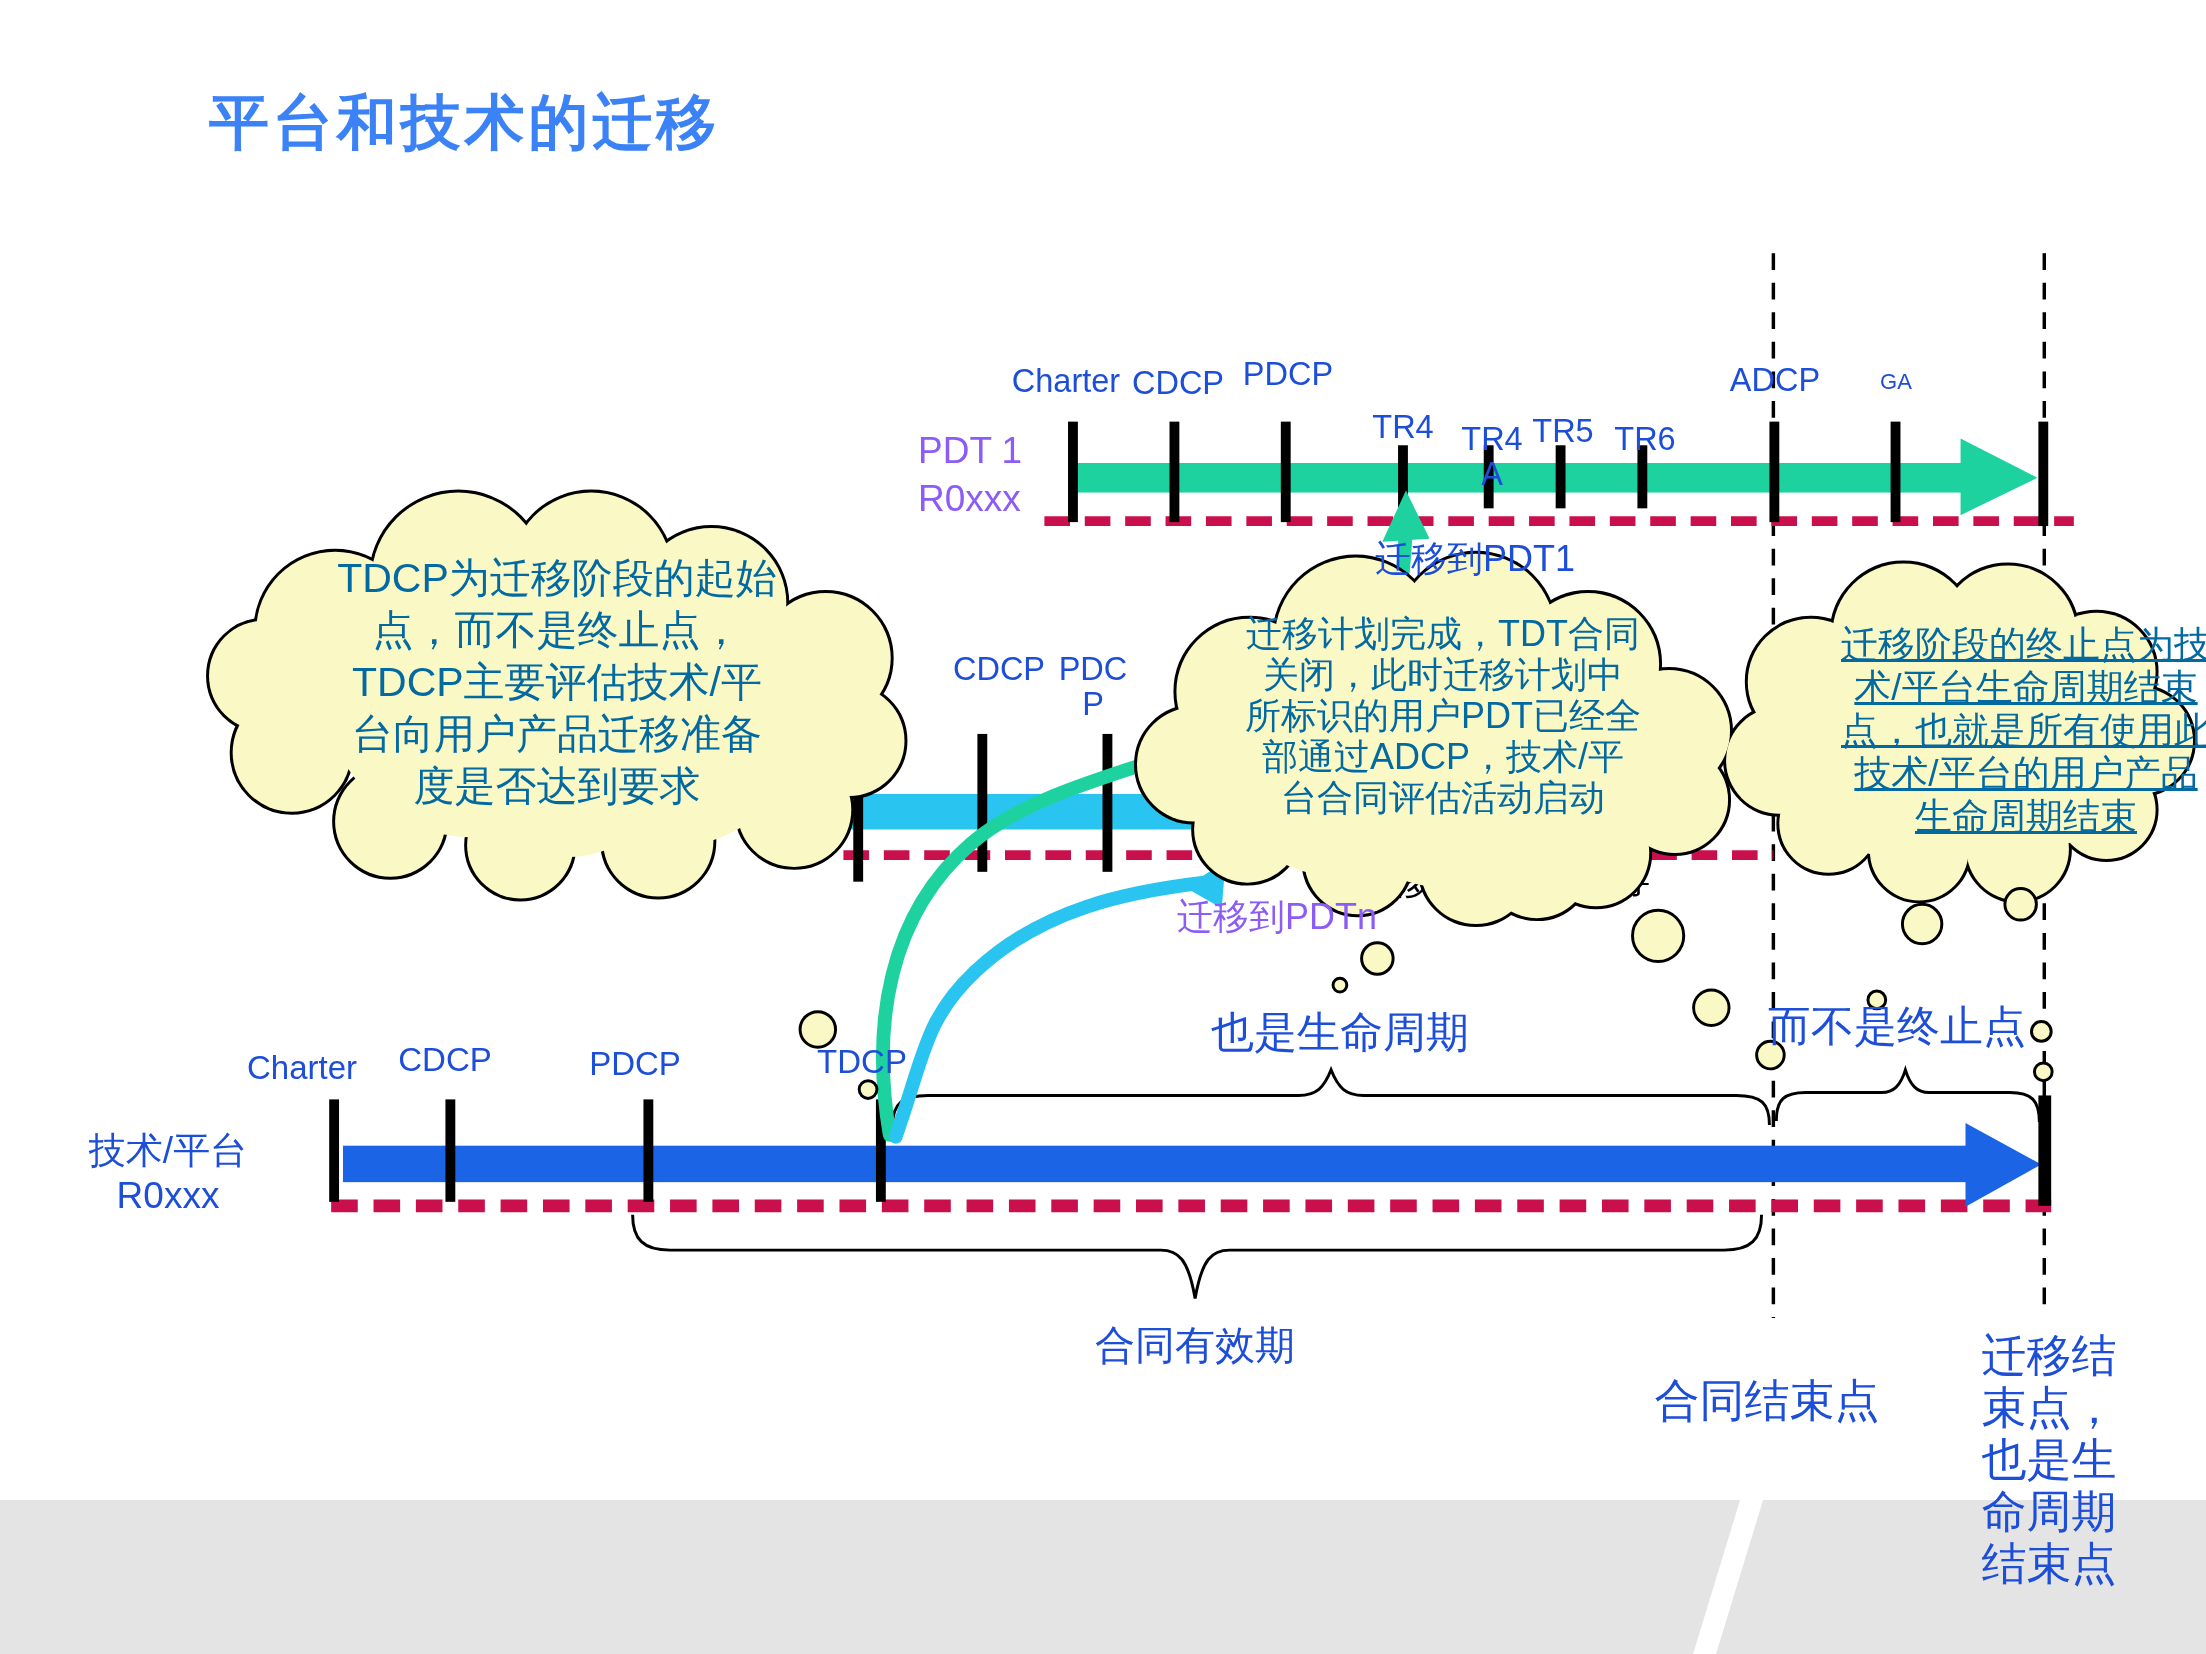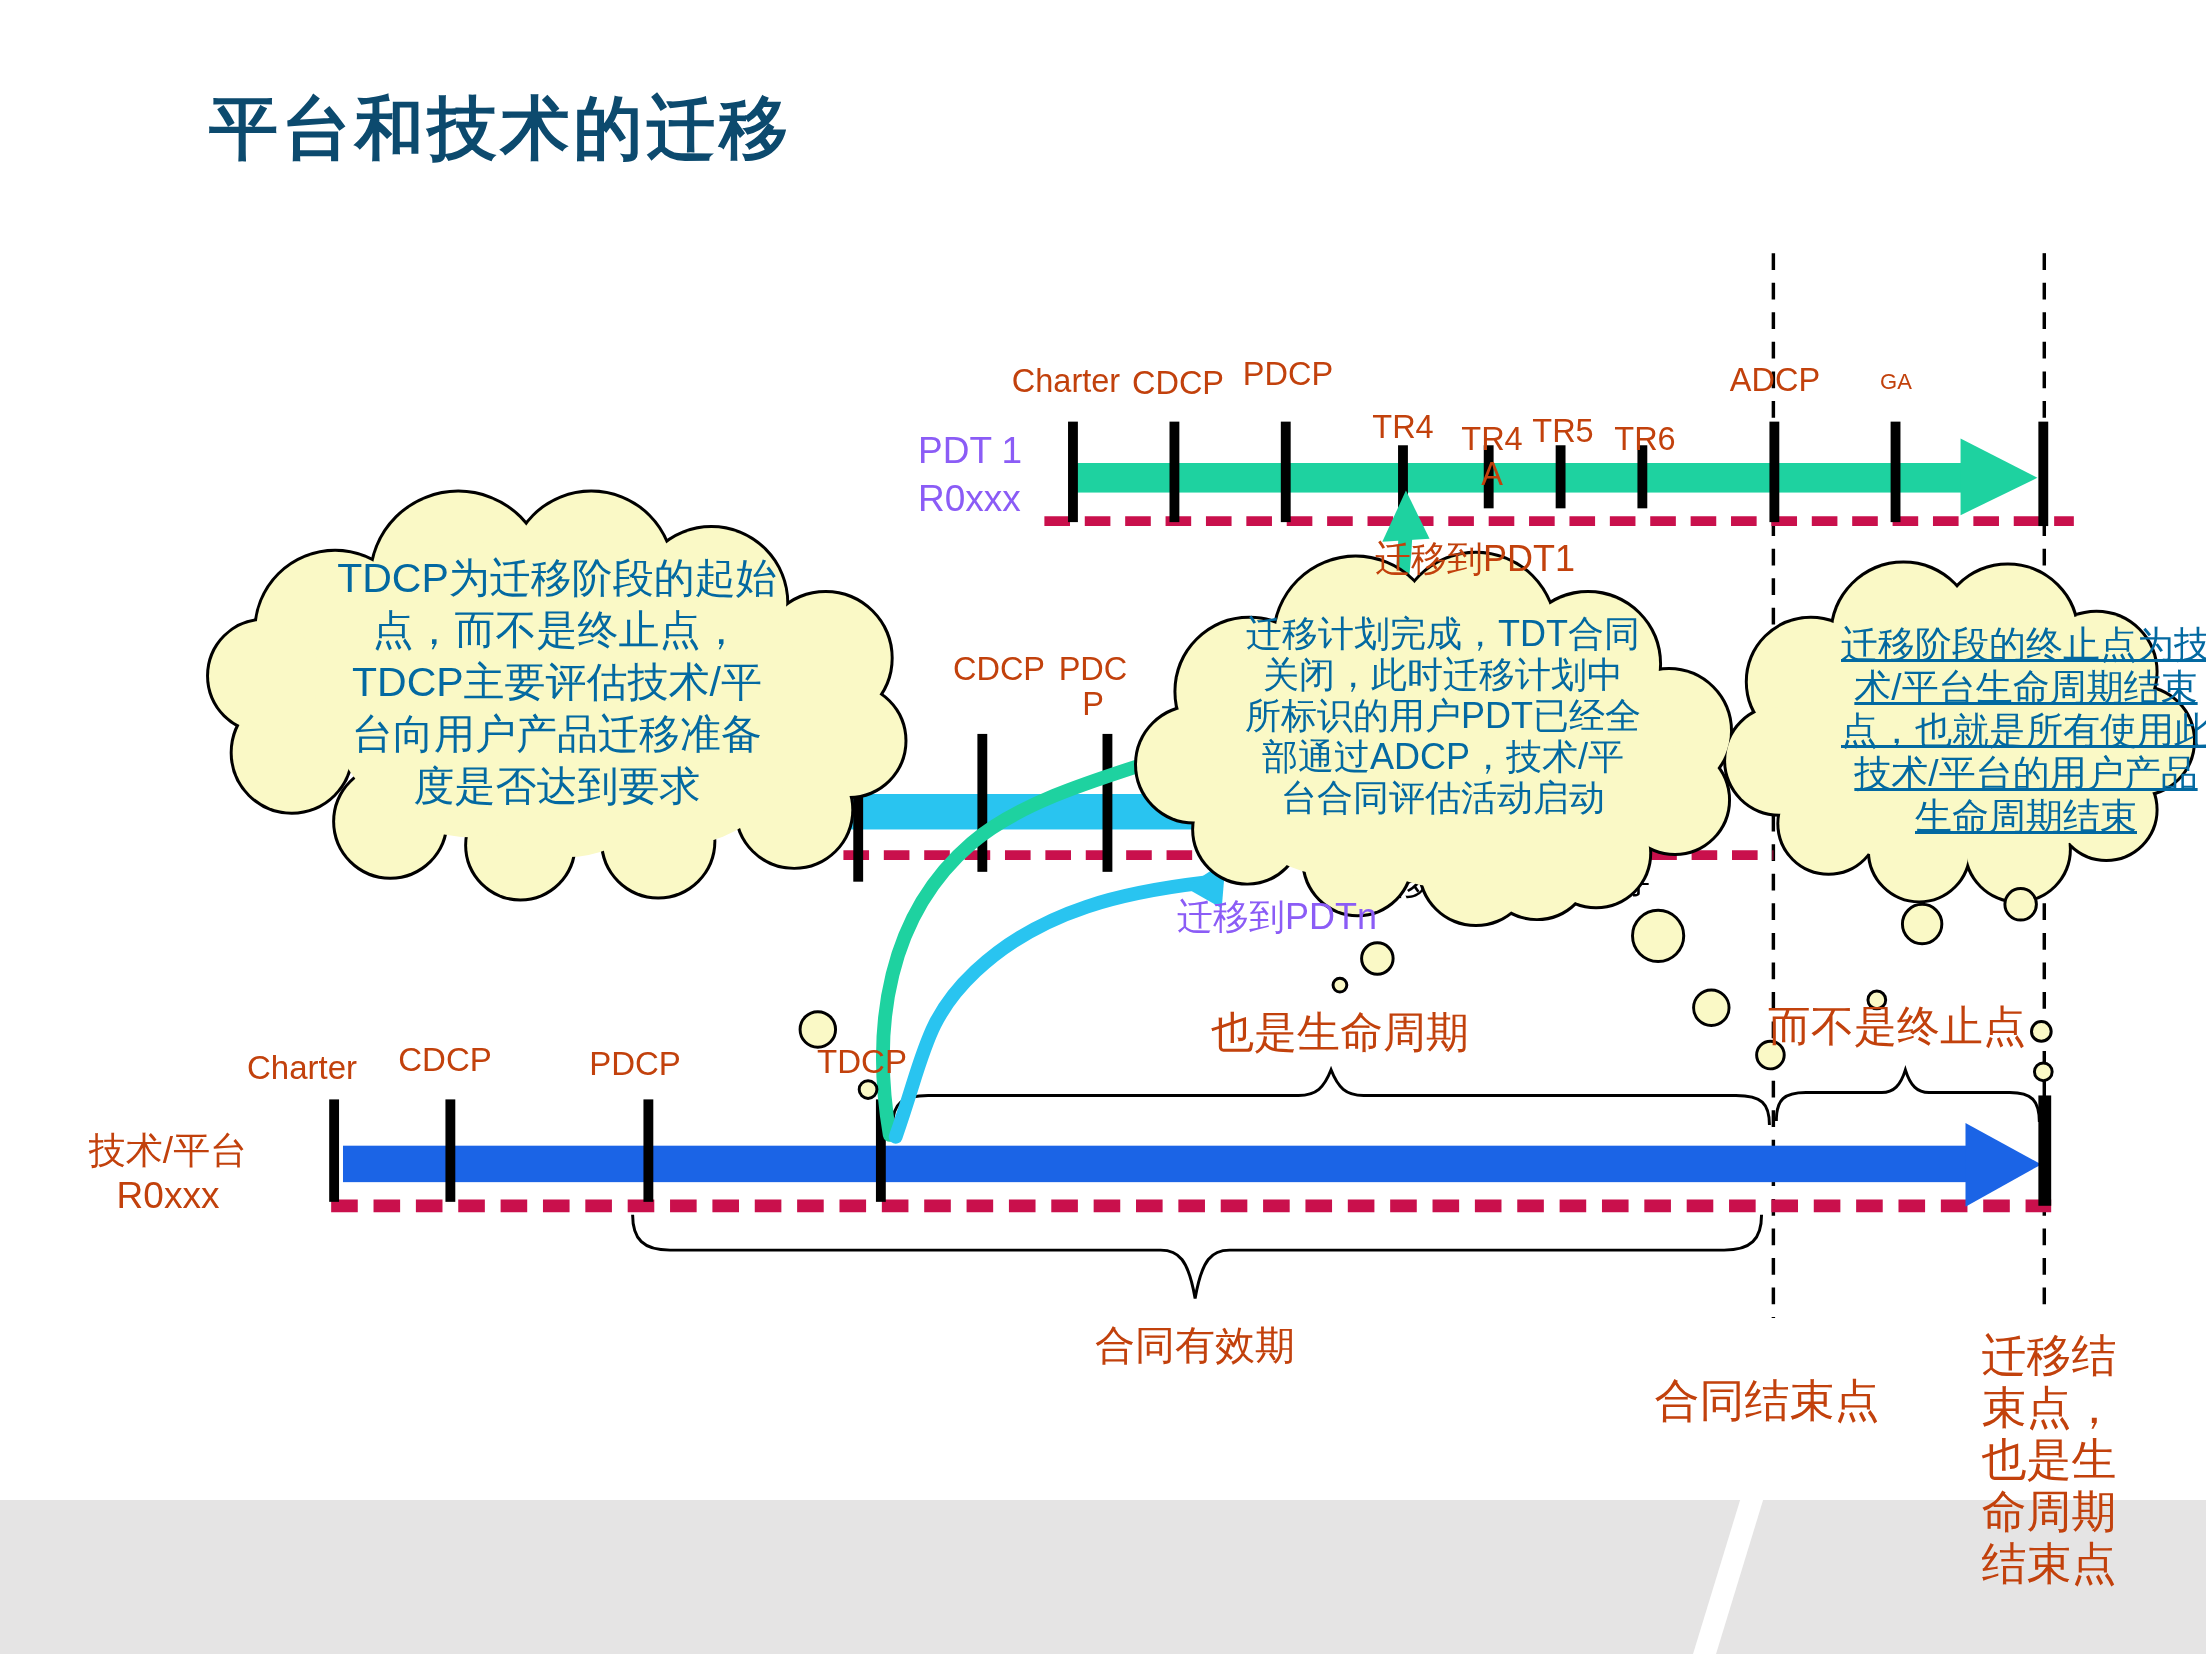--- a/index.html
+++ b/index.html
@@ -2,30 +2,30 @@
 <html><head>
 <meta charset="utf-8">
 <style>
   html,body{margin:0;padding:0;background:#888;}
   #slide{
     position:relative; width:2207px; height:1655px; background:#ffffff;
     overflow:hidden; font-family:"Liberation Sans", sans-serif;
   }
   #diagram{position:absolute; left:0; top:0; z-index:2;}
   .txt{
-    position:absolute; z-index:3; color:#c2410c; white-space:pre-line;
+    position:absolute; z-index:3; color:#1d4ed8; white-space:pre-line;
     text-align:center; transform:translateX(-50%); line-height:1.08;
   }
   .txt-l{
     position:absolute; z-index:3; color:#8b5cf6; white-space:pre-line;
     text-align:left; line-height:1.08;
   }
   #page-title{
     position:absolute; left:209px; top:83px; z-index:3;
-    font-size:69px; font-weight:bold; color:#0c4a6e; letter-spacing:3.9px;
+    font-size:60px; font-weight:bold; color:#3b82f6; letter-spacing:3.9px;
   }
   .cloud-text{position:absolute; z-index:3; color:#0369a1; white-space:pre-line; text-align:center;}
   .cs{fill:none; stroke:#000; stroke-width:6;}
   .cf{fill:#FAF9C6; stroke:none;}
   .trail{fill:#FAF9C6; stroke:#000; stroke-width:3;}
   .brace{fill:none; stroke:#000; stroke-width:3;}
   #footer-band{
     position:absolute; left:0; top:1500px; width:2207px; height:155px;
     background:#E5E4E4; z-index:1;
   }

